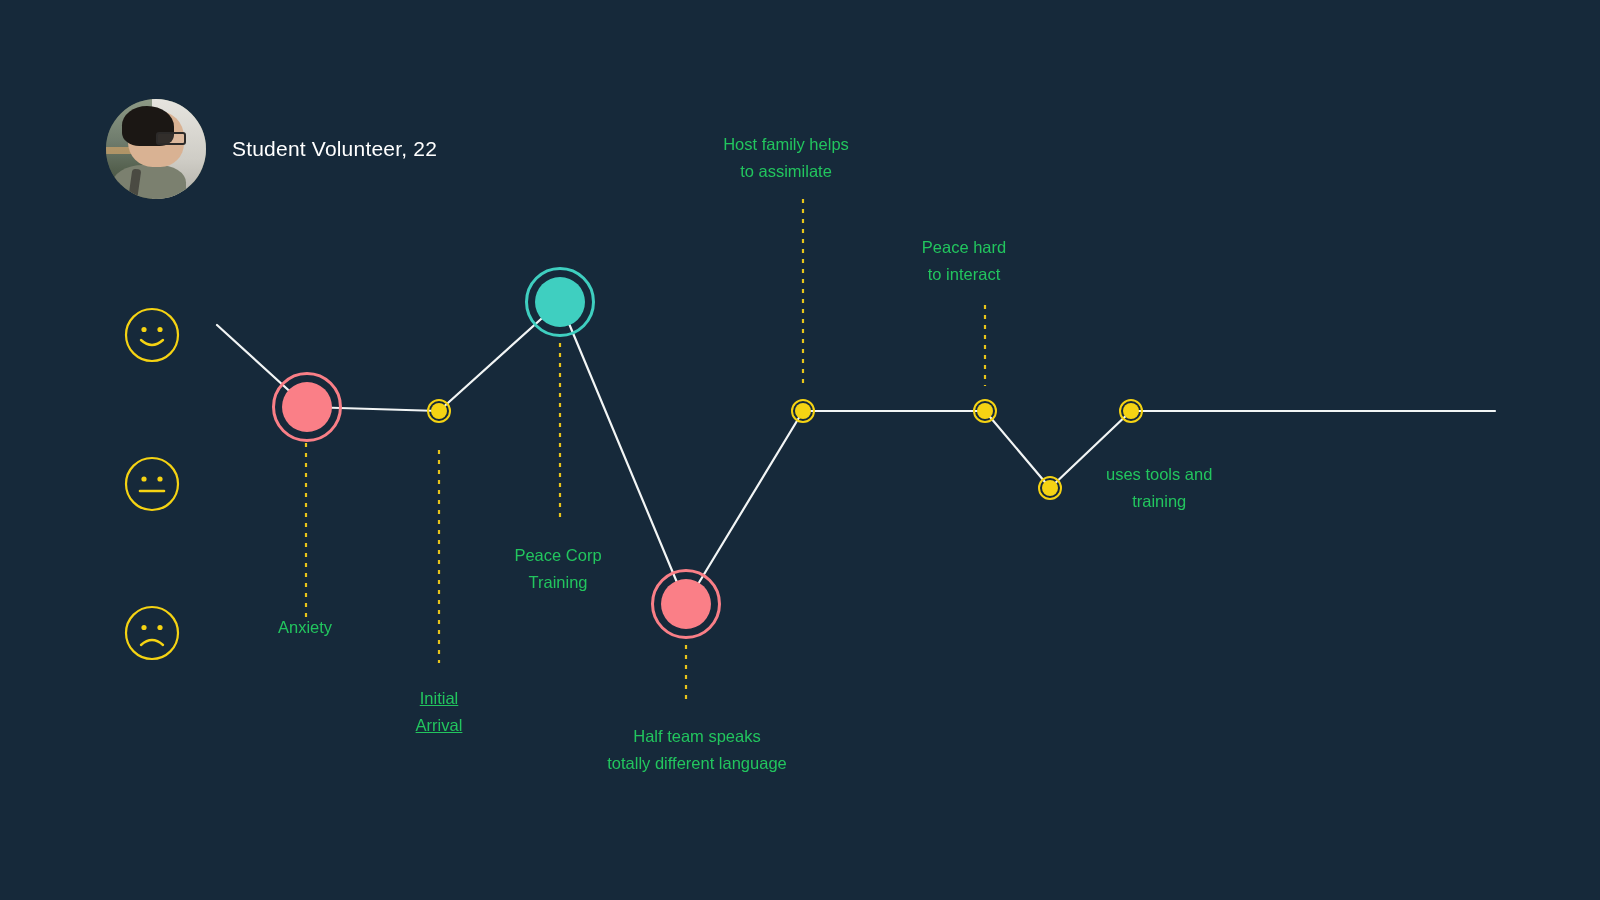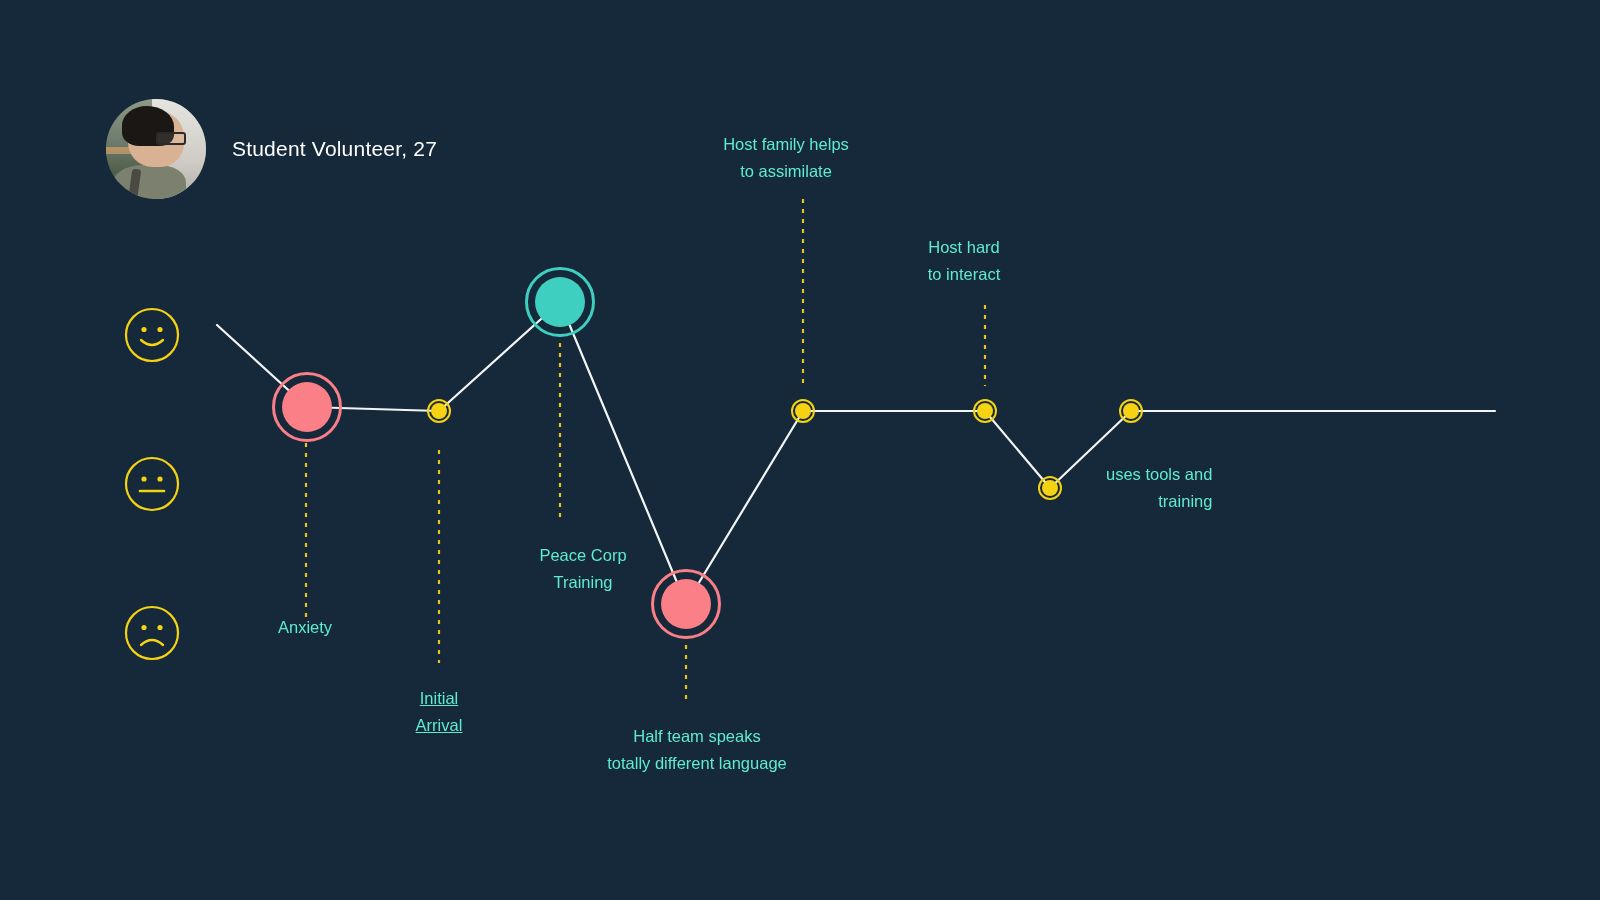--- a/index.html
+++ b/index.html
@@ -134,43 +134,43 @@
     top: 0;
     width: 1600px;
     height: 900px;
   }
 
   
   .annotation {
     position: absolute;
     font-size: 16.5px;
     line-height: 27px;
-    color: #5eead4;
+    color: #22c55e;
     white-space: pre-line;
   }
   .annotation.center { text-align: center; transform: translateX(-50%); }
-  .annotation.left  { text-align: right; }
+  .annotation.left  { text-align: center; }
 </style>
 </head>
 <body>
 
 <div id="journey-root">
 
   <div class="persona">
     <div class="persona-avatar">
       <div class="ph-bg"></div>
       <div class="ph-wall"></div>
       <div class="ph-shelf"></div>
       <div class="ph-body"></div>
       <div class="ph-strap"></div>
       <div class="ph-head"></div>
       <div class="ph-hair"></div>
       <div class="ph-glasses"></div>
     </div>
-    <div class="persona-name">Student Volunteer, 27</div>
+    <div class="persona-name">Student Volunteer, 22</div>
   </div>
 
   <div class="mood-scale">
     <svg class="mood-face" id="face-happy" viewBox="0 0 56 56" xmlns="http://www.w3.org/2000/svg" style="left: 124px; top: 307px;">
       <circle cx="28" cy="28" r="26" fill="none" stroke="#f5d313" stroke-width="2.2"></circle>
       <circle cx="20" cy="22.5" r="2.6" fill="#f5d313"></circle>
       <circle cx="36" cy="22.5" r="2.6" fill="#f5d313"></circle>
       <path d="M17 33 Q28 43 39 33" fill="none" stroke="#f5d313" stroke-width="2.4" stroke-linecap="round"></path>
     </svg>
     <svg class="mood-face" id="face-neutral" viewBox="0 0 56 56" xmlns="http://www.w3.org/2000/svg" style="left: 124px; top: 456px;">
@@ -232,25 +232,25 @@
           <circle cx="1131" cy="411" r="11" fill="none" stroke="#f5d313" stroke-width="2"></circle>
           <circle cx="1131" cy="411" r="8" fill="#f5d313"></circle>
         </g>
       </g>
   </svg>
 
   <div id="annotation-layer">
       <div class="annotation center" style="left: 305px; top: 614px;">Anxiety</div>
       <div class="annotation center" style="left: 439px; top: 685px; text-decoration: underline;">Initial
 Arrival</div>
-      <div class="annotation center" style="left: 558px; top: 542px; margin-left: 25px;">Peace Corp
+      <div class="annotation center" style="left: 558px; top: 542px;">Peace Corp
 Training</div>
       <div class="annotation center" style="left: 685px; top: 723px; margin-left: 12px;">Half team speaks
 totally different language</div>
       <div class="annotation center" style="left: 786px; top: 131px;">Host family helps
 to assimilate</div>
-      <div class="annotation center" style="left: 964px; top: 234px;">Host hard
+      <div class="annotation center" style="left: 964px; top: 234px;">Peace hard
 to interact</div>
       <div class="annotation left" style="left: 1106px; top: 461px;">uses tools and
 training</div>
     </div>
 
 </div>
 
 </body></html>

